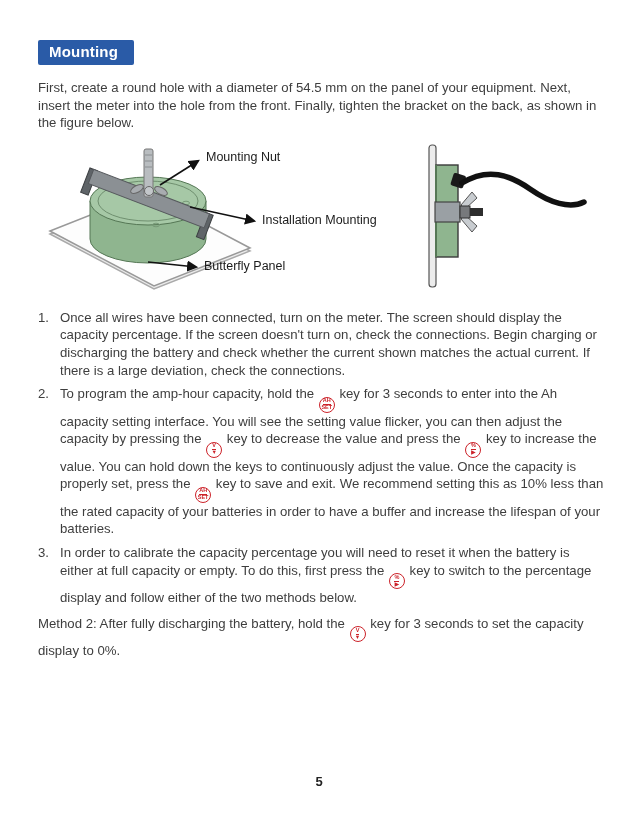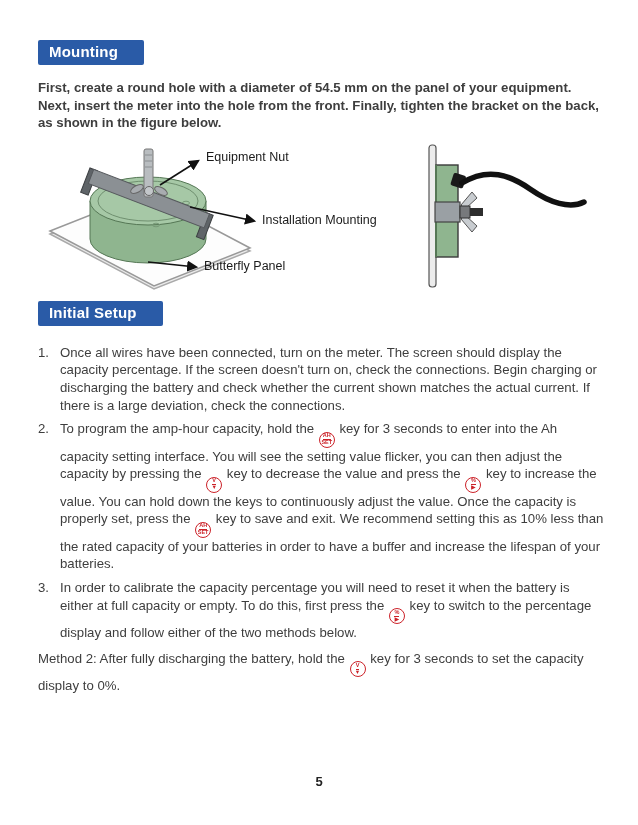--- a/index.html
+++ b/index.html
@@ -7,22 +7,22 @@
     --badge-text:#ffffff;
     --body-text:#3e3e3e;
     --icon-red:#cc2229;
     --label-text:#1a1a1a;
   }
   *{box-sizing:border-box;margin:0;padding:0;}
   html,body{background:#ffffff;}
   body{width:638px;height:825px;font-family:"Liberation Sans",sans-serif;color:var(--body-text);}
   .page{position:relative;width:638px;height:825px;padding:40px 33px 0 38px;overflow:hidden;}
   .badge{display:inline-block;background:var(--badge-bg);color:var(--badge-text);
-         font-size:15px;font-weight:700;padding:3px 26px 5px 11px;border-radius:2px;letter-spacing:.2px;}
-  .intro{font-size:13.2px;line-height:1.33;margin-top:14px;max-width:567px;font-weight:bold;}
+         font-size:15px;font-weight:700;padding:3px 16px 5px 11px;border-radius:2px;letter-spacing:.2px;}
+  .intro{font-size:13.2px;line-height:1.33;margin-top:14px;max-width:567px;}
   .figure{position:relative;width:567px;height:150px;margin-top:9px;}
   .fig-label{position:absolute;font-size:12.5px;color:var(--label-text);white-space:nowrap;}
   .fig-svg{position:absolute;top:0;}
   .badge-row2{margin-top:10px;}
   .steps{margin-top:18px;}
   .step{display:flex;font-size:13.2px;line-height:1.34;margin-bottom:6px;max-width:572px;}
   .step .num{flex:0 0 22px;}
   .step .step-text{flex:1;}
   .method{font-size:13.2px;line-height:1.34;margin-top:8px;max-width:572px;}
   .key-icon{display:inline-flex;flex-direction:column;align-items:center;justify-content:center;
@@ -99,28 +99,25 @@
       </g>
       <g>
         <polygon points="53,64 64,51 69,57 57,68" fill="#c8ccd0" stroke="#555" stroke-width="1"></polygon>
         <polygon points="53,78 64,91 69,85 57,74" fill="#c8ccd0" stroke="#555" stroke-width="1"></polygon>
         <rect x="27" y="61" width="25" height="20" fill="#9aa0a4" stroke="#444" stroke-width="1.2"></rect>
         <rect x="52" y="65" width="10" height="12" fill="#77797c" stroke="#333" stroke-width="1"></rect>
         <rect x="62" y="67" width="13" height="8" fill="#2d2d2d"></rect>
       </g>
     </svg>
 
-    <span class="fig-label" style="left:168px;top:9px">Equipment Nut</span>
+    <span class="fig-label" style="left:168px;top:9px">Mounting Nut</span>
     <span class="fig-label" style="left:224px;top:72px">Installation Mounting</span>
     <span class="fig-label" style="left:166px;top:118px">Butterfly Panel</span>
   </div>
 
-  <div class="badge-row2">
-    <div class="badge">Initial Setup</div>
-  </div>
 
   <div class="steps">
     <div class="step">
       <span class="num">1.</span>
       <span class="step-text">Once all wires have been connected, turn on the meter. The screen should display the capacity percentage. If the screen doesn't turn on, check the connections. Begin charging or discharging the battery and check whether the current shown matches the actual current. If there is a large deviation, check the connections.</span>
     </div>
     <div class="step">
       <span class="num">2.</span>
       <span class="step-text">To program the amp-hour capacity, hold the <span class="key-icon">
             <span class="ki-top">AH</span>

